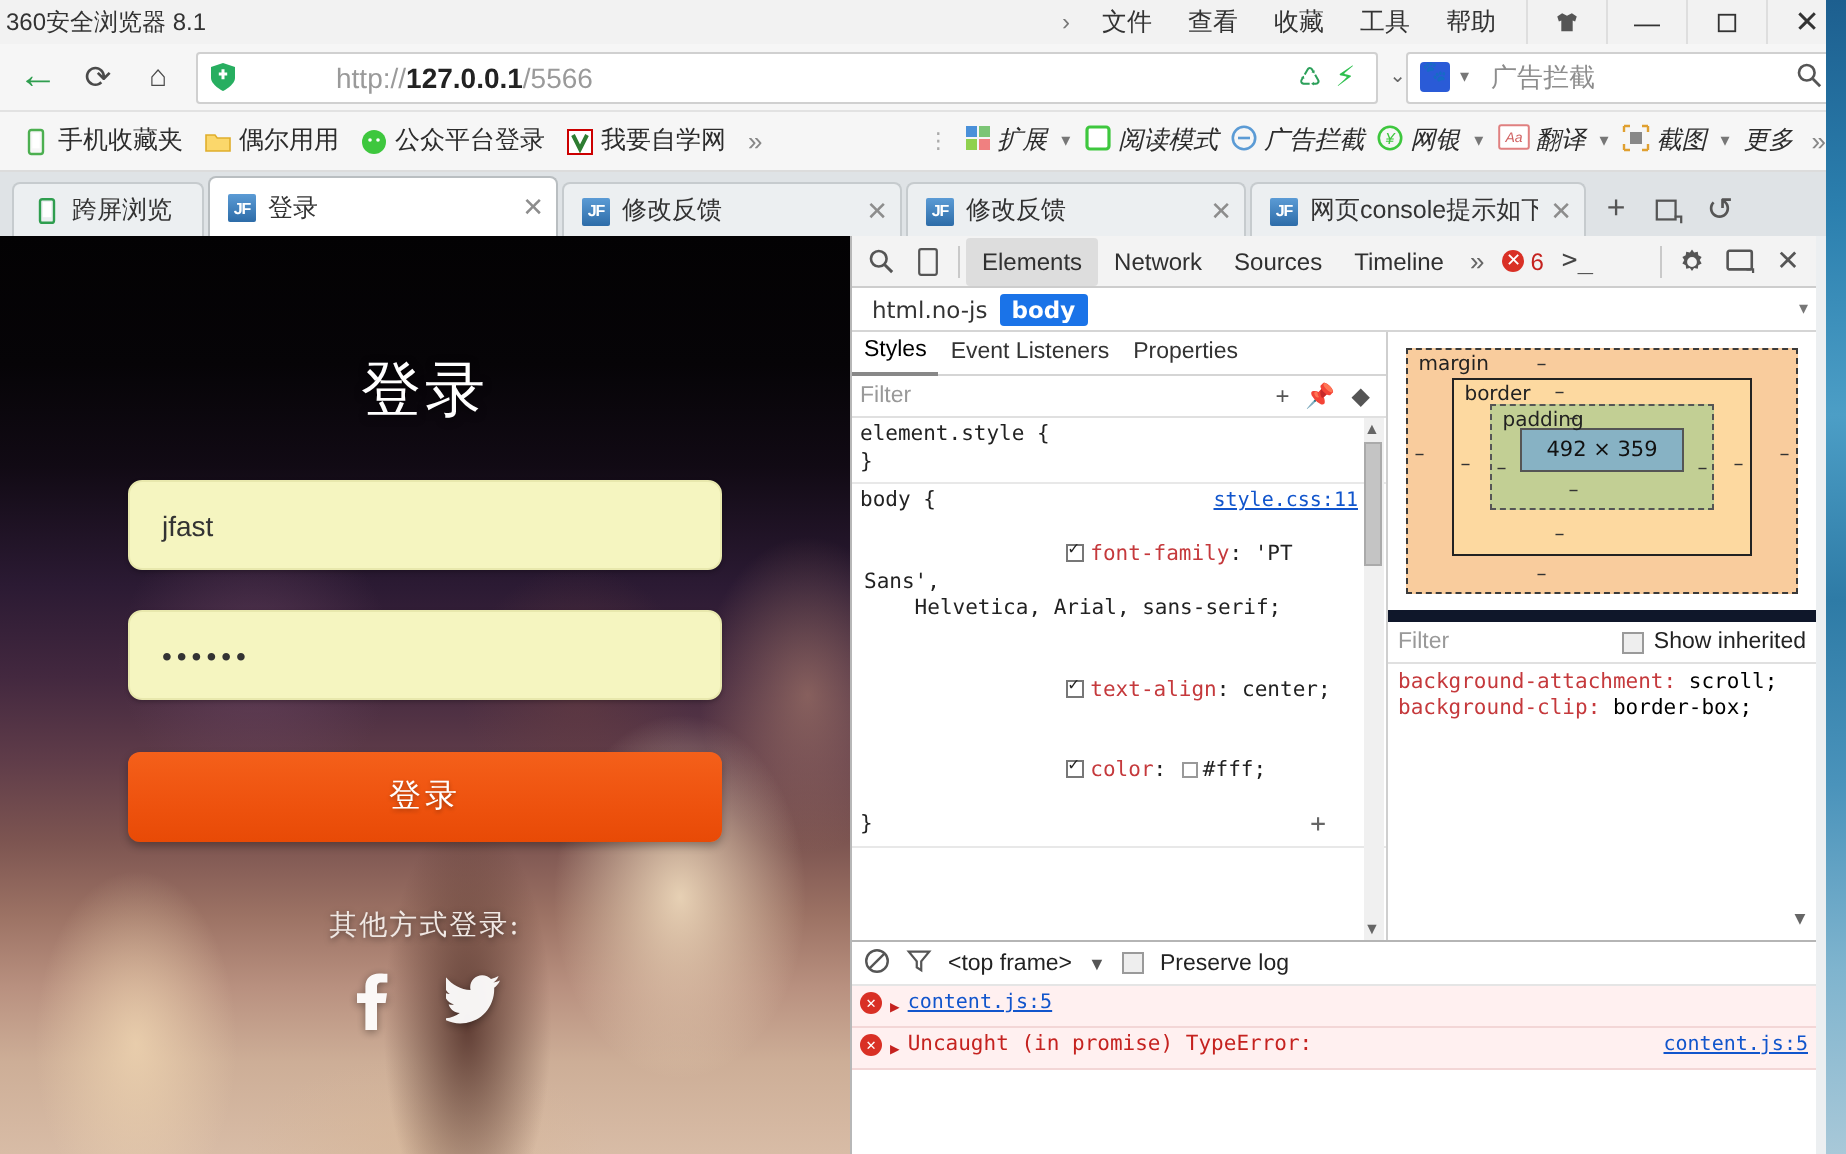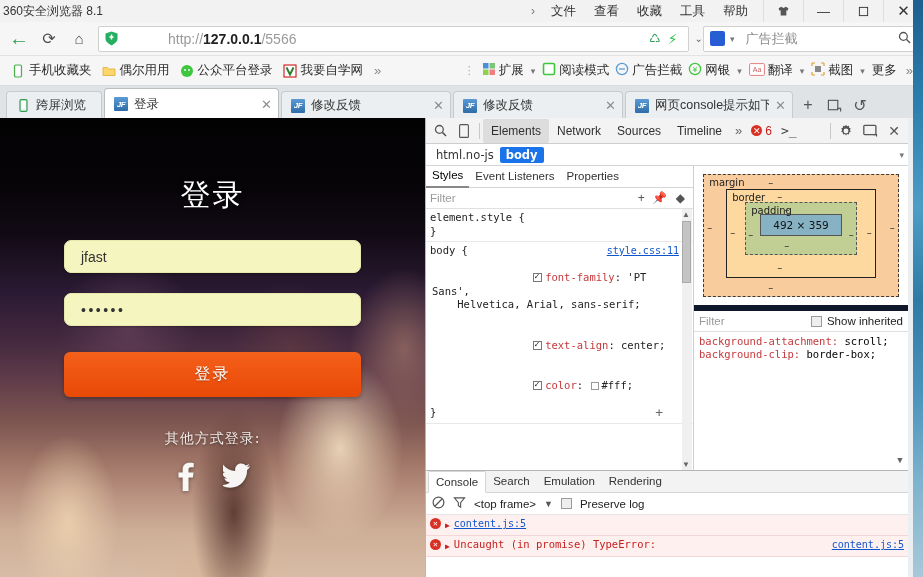--- a/index.html
+++ b/index.html
@@ -86,41 +86,41 @@
     background: #f6f6f6; display: flex; align-items: center;
     border-bottom: 1px solid #dcdcdc;
   }
   .bk {
     display: flex; align-items: center; gap: 4px; padding: 2px 5px;
     font-size: 12.5px; color: #2c2c2c; white-space: nowrap;
   }
   .bk .gi { width: 14px; height: 14px; display: inline-block; flex: 0 0 auto; }
   .chev2 { color: #888; font-size: 13px; padding: 0 6px; }
   .dots-v { color: #aaa; font-size: 11px; letter-spacing: 1px; padding: 0 3px;}
-  .tbtn { display: flex; align-items: flex-end; gap: 3px; padding: 2px 3px; font-size: 12.5px; color: #2c2c2c; }
+  .tbtn { display: flex; align-items: flex-start; gap: 3px; padding: 2px 3px; font-size: 12.5px; color: #2c2c2c; font-style: italic; }
   .tcaret { color: #777; font-size: 9px; padding: 0 4px; }
 
   
   .tabbar {
     position: absolute; left: 0; top: 86px; width: 923px; height: 32px;
     background: #dfe3e6; display: flex; align-items: flex-end; padding-left: 6px;
   }
   .tab {
     height: 27px; min-width: 60px; max-width: 175px;
     background: #eceff1; border: 1px solid #c6cbce; border-bottom: none;
     border-radius: 4px 4px 0 0; margin-right: 2px;
     display: flex; align-items: center; padding: 1px 6px 0 9px; gap: 6px; margin-top: 16px;
   }
   .tab.active { background: #fff; height: 30px; border-color: #b9bec1; }
   .tab-fav {
     width: 14px; height: 14px; flex: 0 0 auto; border-radius: 1px;
     font-size: 8px; color: #fff; display: flex; align-items: center; justify-content: center;
     font-weight: bold; letter-spacing: -0.5px;
   }
-  .tab-fav.jf { background: linear-gradient(#5b9bd5, #2d6ca8); font-style: italic; }
+  .tab-fav.jf { background: linear-gradient(#5b9bd5, #2d6ca8); }
   .tab-fav.phone {
     background: none; color: #2f9e4f; font-size: 12px;
   }
   .tab-label {
     font-size: 12.5px; color: #333; white-space: nowrap; overflow: hidden;
     text-overflow: clip; flex: 1;
   }
   .tab-close { color: #8d8d8d; font-size: 13px; flex: 0 0 auto; }
   .tabbar-btn {
     width: 26px; height: 26px; display: flex; align-items: center; justify-content: center;
@@ -162,21 +162,21 @@
     display: flex; flex-direction: column; align-items: center;
     padding-top: 30px;
   }
   .login-title {
     font-family: "DejaVu Serif", "Liberation Serif", serif;
     font-size: 30px; color: #fff; letter-spacing: 2px;
     text-shadow: 0 1px 4px rgba(0,0,0,0.55);
     margin-top: 27px; margin-bottom: 24px;
   }
   .field {
-    width: 297px; height: 33px; background: #f5f5c0;
+    width: 297px; height: 45px; background: #f5f5c0;
     border: 1px solid #e8e8ad; border-radius: 7px;
     display: flex; align-items: center; padding: 0 16px;
     margin-bottom: 20px;
     box-shadow: 0 1px 2px rgba(0,0,0,0.25);
   }
   .field-text { font-size: 14px; color: #333; }
   .field-dots { font-size: 14px; color: #333; letter-spacing: 2.5px; }
   .login-btn {
     width: 297px; height: 45px;
     background: linear-gradient(180deg, #f4601a 0%, #ef5410 50%, #e84a06 100%);
@@ -749,26 +749,20 @@
 
           <div class="computed-list">
             <div><span class="cprop">background-attachment:</span> <span>scroll;</span></div>
             <div><span class="cprop">background-clip:</span> <span>border-box;</span></div>
             <div class="arrow-dn" style="right:3px; bottom:3px; font-size:9px">▼</div>
           </div>
         </div>
       </div>
 
       <div class="drawer">
-        <div class="drawer-tabs">
-          <span class="dtab active">Console</span>
-          <span class="dtab">Search</span>
-          <span class="dtab">Emulation</span>
-          <span class="dtab">Rendering</span>
-        </div>
         <div class="console-bar">
           <span class="cb-ico">
             <svg width="13" height="13" viewBox="0 0 14 14">
                 <circle cx="7" cy="7" r="5.8" fill="none" stroke="#555" stroke-width="1.3"></circle>
                 <path d="M3 11 L11 3" stroke="#555" stroke-width="1.3"></path>
               </svg>
           </span>
           <span class="cb-ico">
             <svg width="13" height="13" viewBox="0 0 14 14">
                 <path d="M1.5 2 L12.5 2 L8.2 7.2 L8.2 12 L5.8 10.4 L5.8 7.2 Z" fill="none" stroke="#555" stroke-width="1.2"></path>

